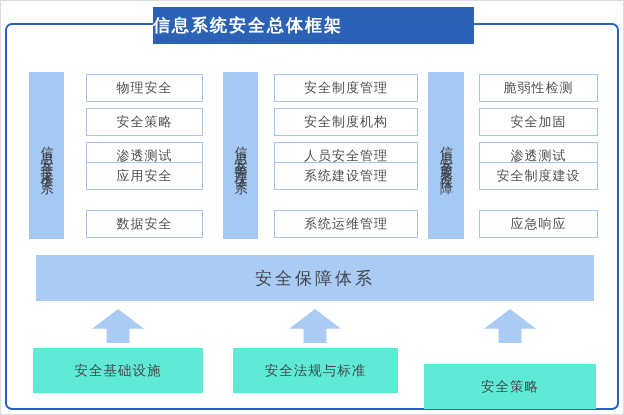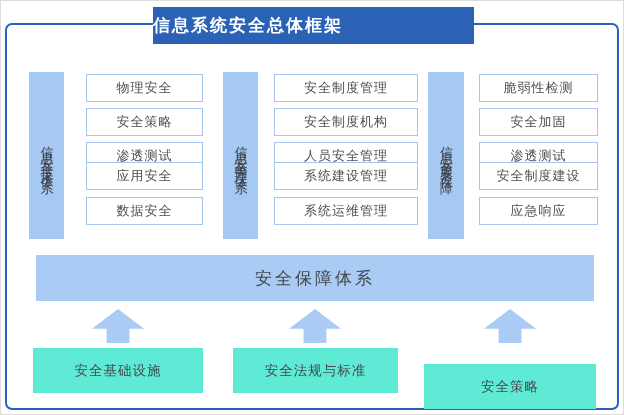--- a/index.html
+++ b/index.html
@@ -26,21 +26,21 @@
   .vbar.c2{left:222px;}
   .vbar.c3{left:427px;width:36px;}
   .item-box{
     position:absolute;height:28px;background:#ffffff;border:1.5px solid #A5C5EC;
     box-sizing:border-box;color:#4E4E4E;font-size:13px;
     display:flex;align-items:center;justify-content:center;letter-spacing:1px;z-index:1;
   }
   .col1{left:85px;width:117px;}
   .col2{left:273px;width:144px;}
   .col3{left:478px;width:119px;}
-  .r0{top:73px;}.r1{top:107px;}.r2{top:141px;}.r3{top:161px;}.r4{top:196px;font-family:Liberation Mono, monospace;}
+  .r0{top:73px;}.r1{top:107px;}.r2{top:141px;}.r3{top:161px;}.r4{top:209px;font-family:Liberation Mono, monospace;}
   .wide-bar{
     position:absolute;left:35px;top:254px;width:558px;height:46px;background:#A9CBF4;
     color:#43474D;font-size:17px;display:flex;align-items:center;justify-content:center;
     letter-spacing:3px;z-index:1;
   }
   .arrow{
     position:absolute;top:308px;width:52px;height:34px;background:#A9CBF4;z-index:1;
     clip-path:polygon(50% 0%,100% 58%,72% 58%,72% 100%,28% 100%,28% 58%,0% 58%);
   }
   .arrow.a1{left:91px;}

